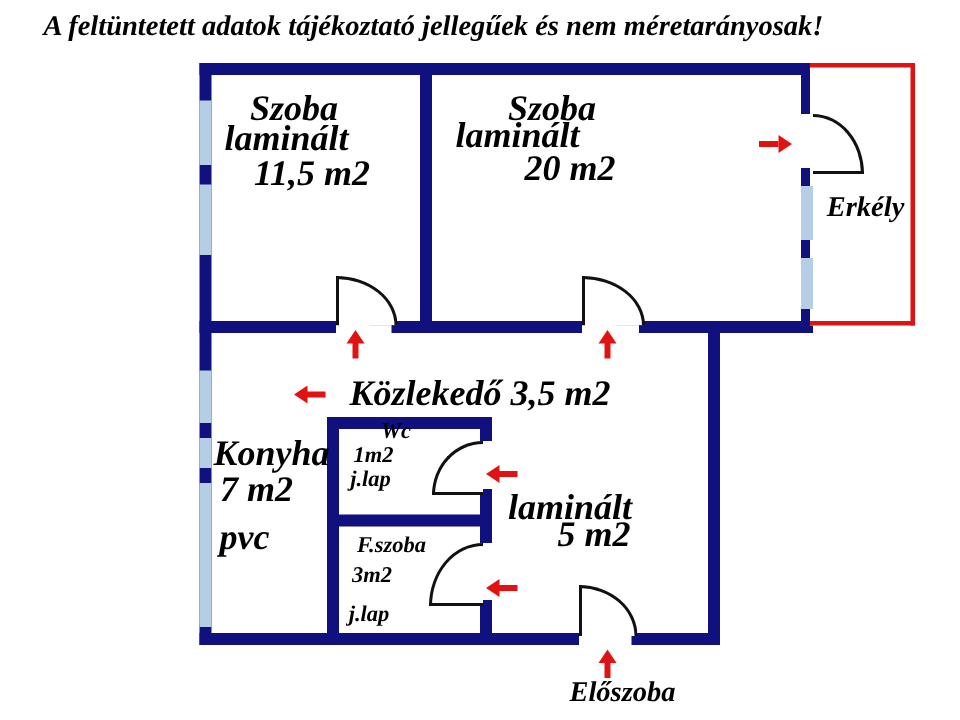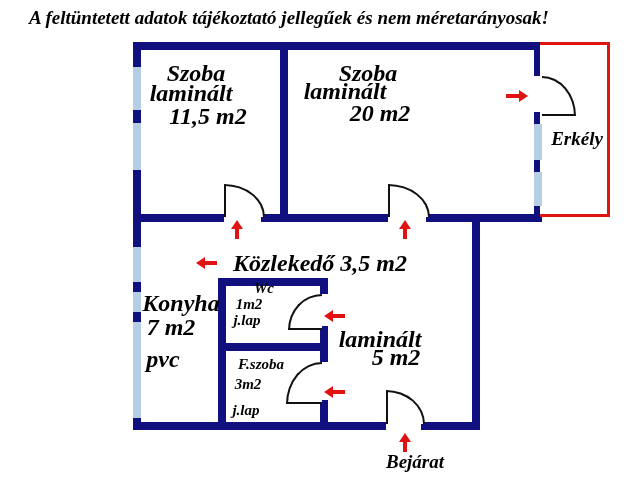--- a/index.html
+++ b/index.html
@@ -136,15 +136,15 @@
   <div class="lbl sm" style="left:249px;top:297px">1m2</div>
   <div class="lbl sm" style="left:247px;top:313px">j.lap</div>
 
   <div class="lbl sm" style="left:261px;top:357px">F.szoba</div>
   <div class="lbl sm" style="left:248px;top:377px">3m2</div>
   <div class="lbl sm" style="left:246px;top:403px">j.lap</div>
 
   <div class="lbl" style="left:380px;top:327px">laminált</div>
   <div class="lbl" style="left:396px;top:345px">5 m2</div>
 
-  <div class="lbl lg" style="left:415px;top:452px">Bejárat</div>
+  <div class="lbl lg" style="left:415px;top:452px">Előszoba</div>
 
 </div>
 
 </body></html>

